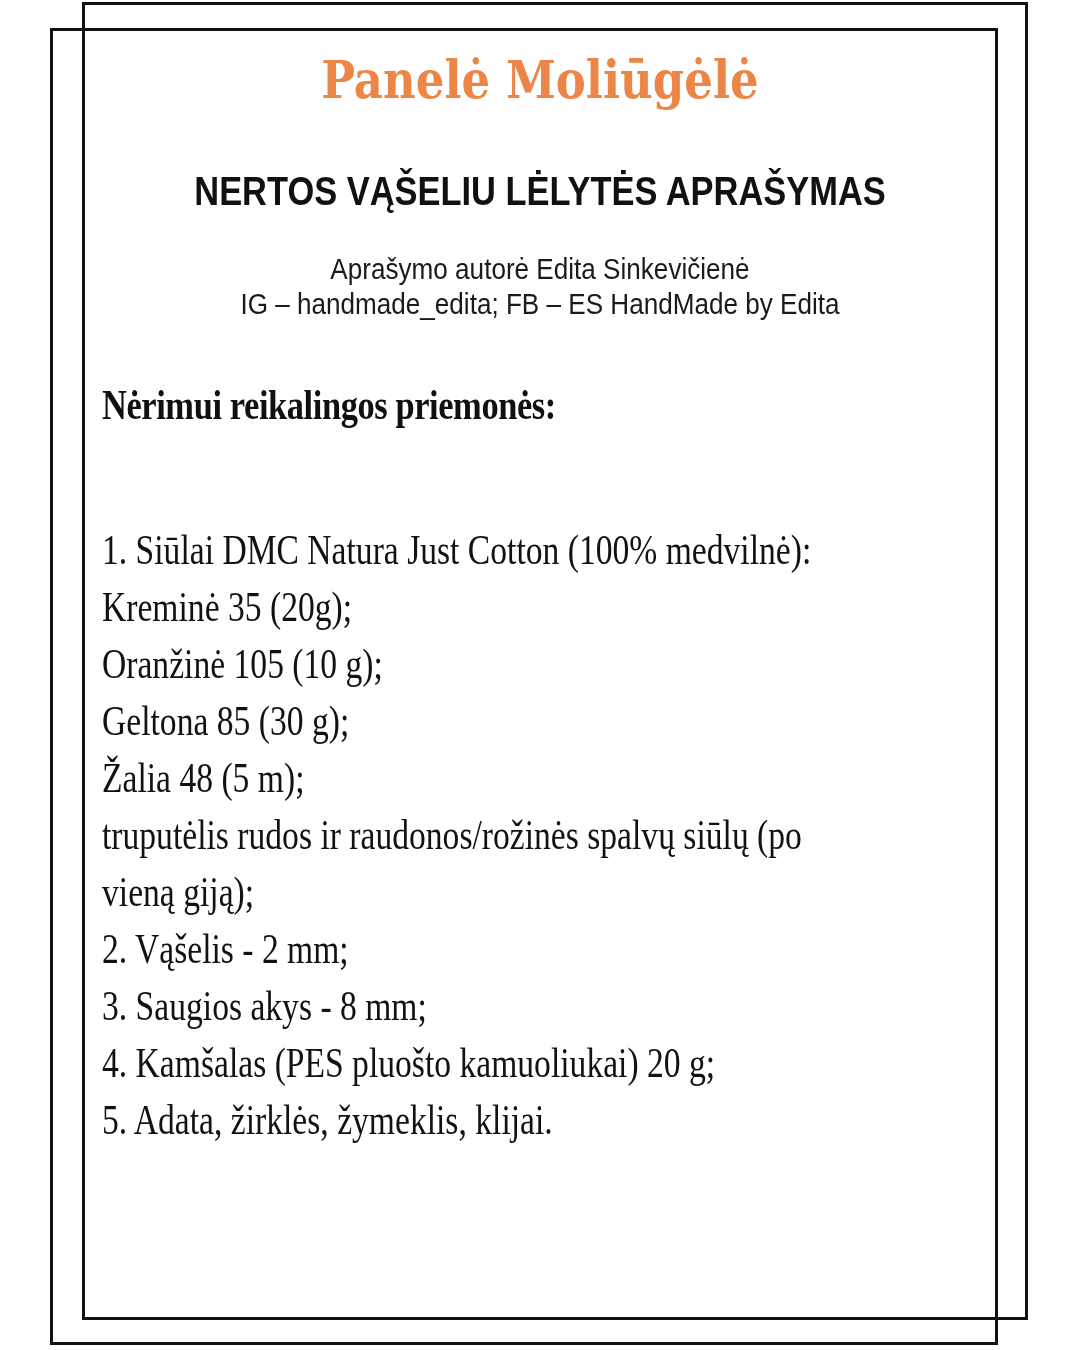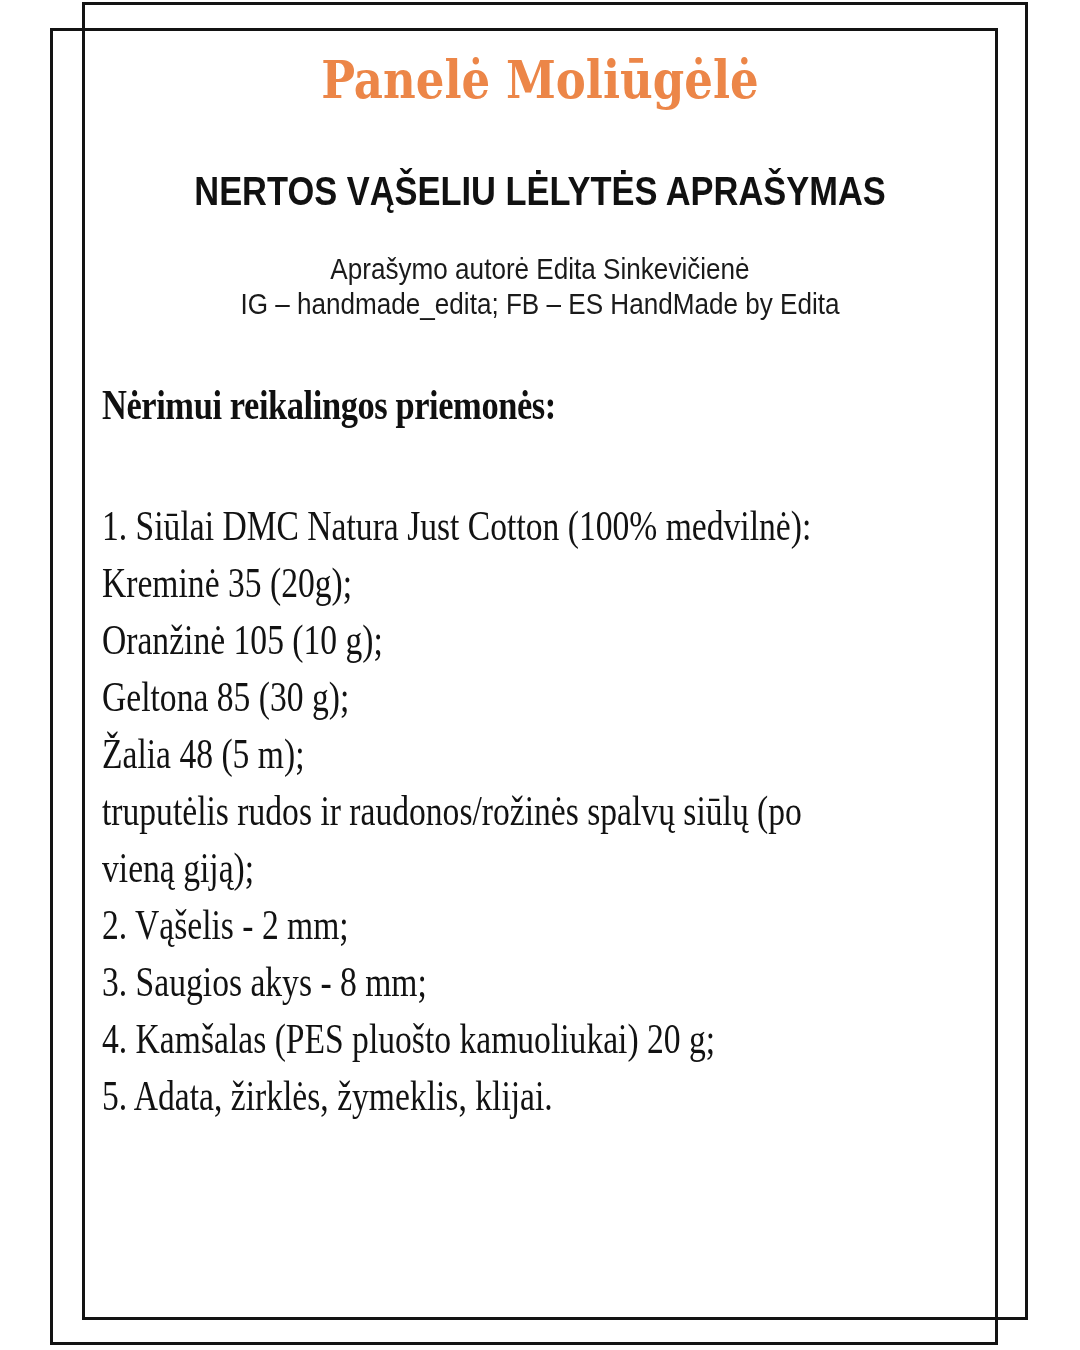--- a/index.html
+++ b/index.html
@@ -89,21 +89,21 @@
     line-height: 50px;
     letter-spacing: -0.5px;
     color: #101010;
     transform: scaleX(0.82);
     transform-origin: 0 50%;
     white-space: nowrap;
   }
   .materials-list {
     position: absolute;
     left: 102px;
-    top: 498px;
+    top: 522px;
   }
   .materials-line {
     font-family: "Liberation Serif", serif;
     font-size: 42px;
     line-height: 57px;
     color: #121212;
     transform: scaleX(0.80);
     transform-origin: 0 50%;
     white-space: nowrap;
   }

